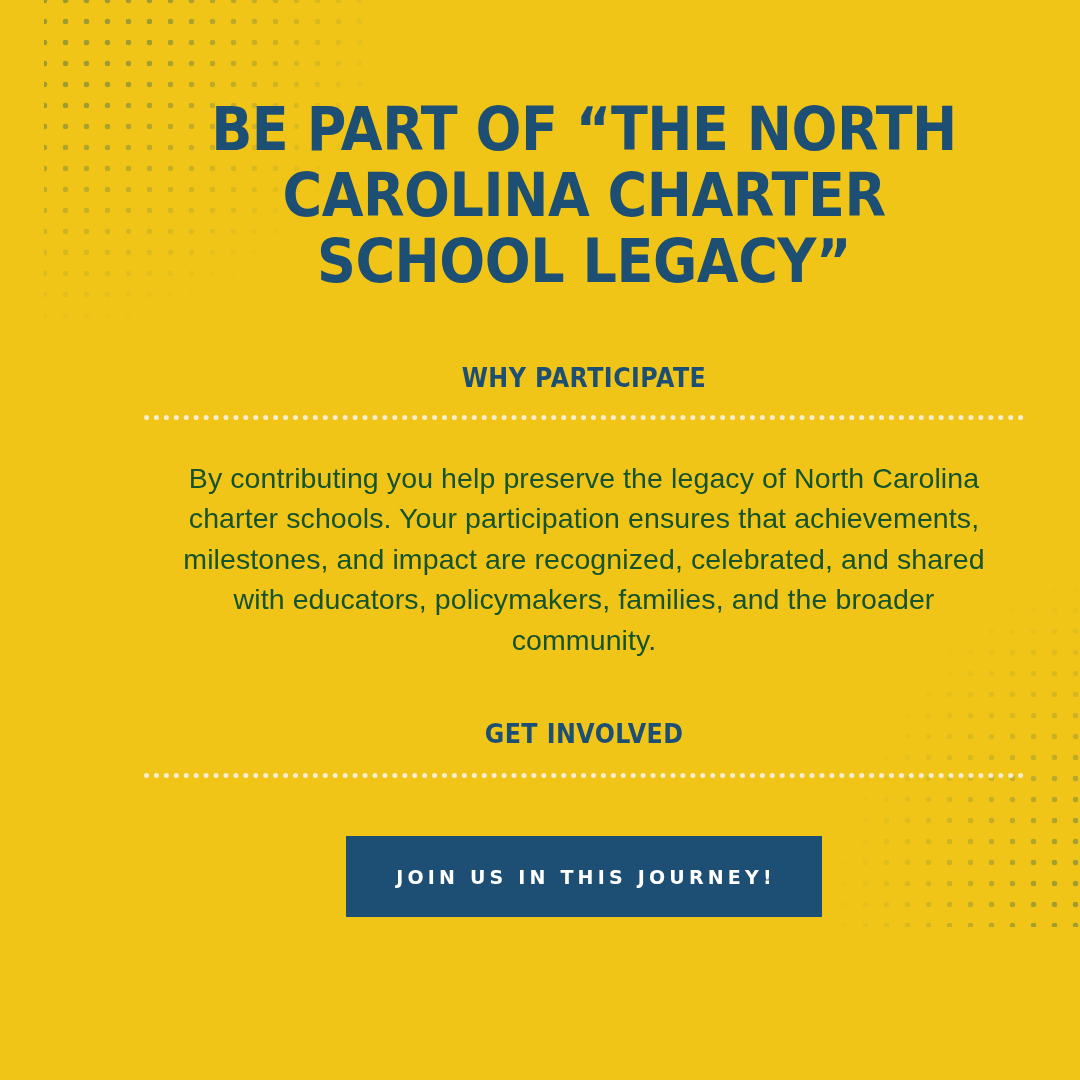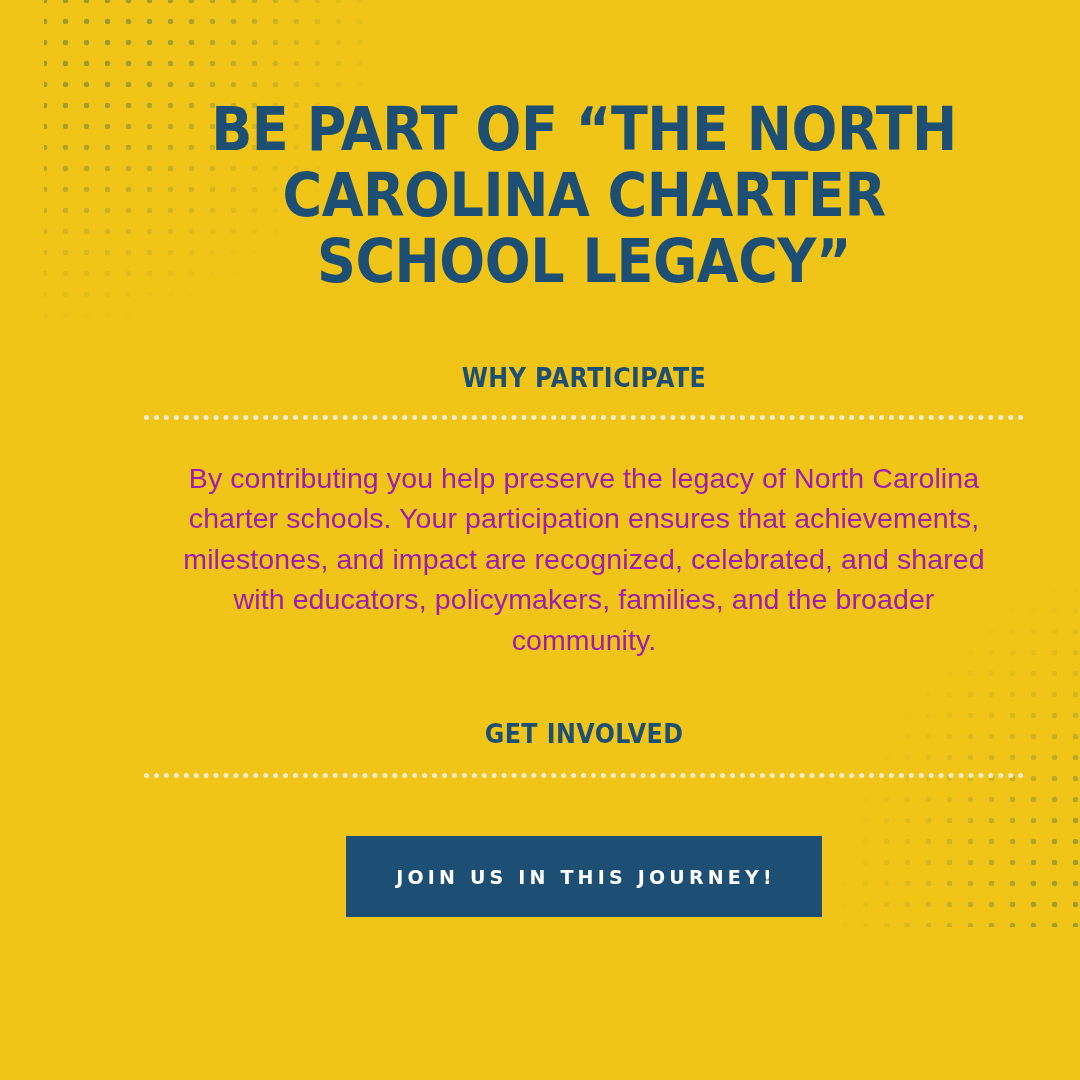--- a/index.html
+++ b/index.html
@@ -88,21 +88,21 @@
 
   .divider {
     height: 0;
     margin: 22px 22px 0 22px;
     border-top: 5px dotted #f7f0dc;
     opacity: 0.95;
   }
   .divider-2 { margin-top: 24px; }
 
   .body-text {
-    color: #a21caf;
+    color: #14532d;
     font-family: "Liberation Sans", sans-serif;
     font-size: 28.5px;
     line-height: 1.42;
     margin: 38px auto 0 auto;
     max-width: 820px;
     letter-spacing: 0.1px;
   }
   .body-text.second {
     margin-top: 46px;
     max-width: 760px;

